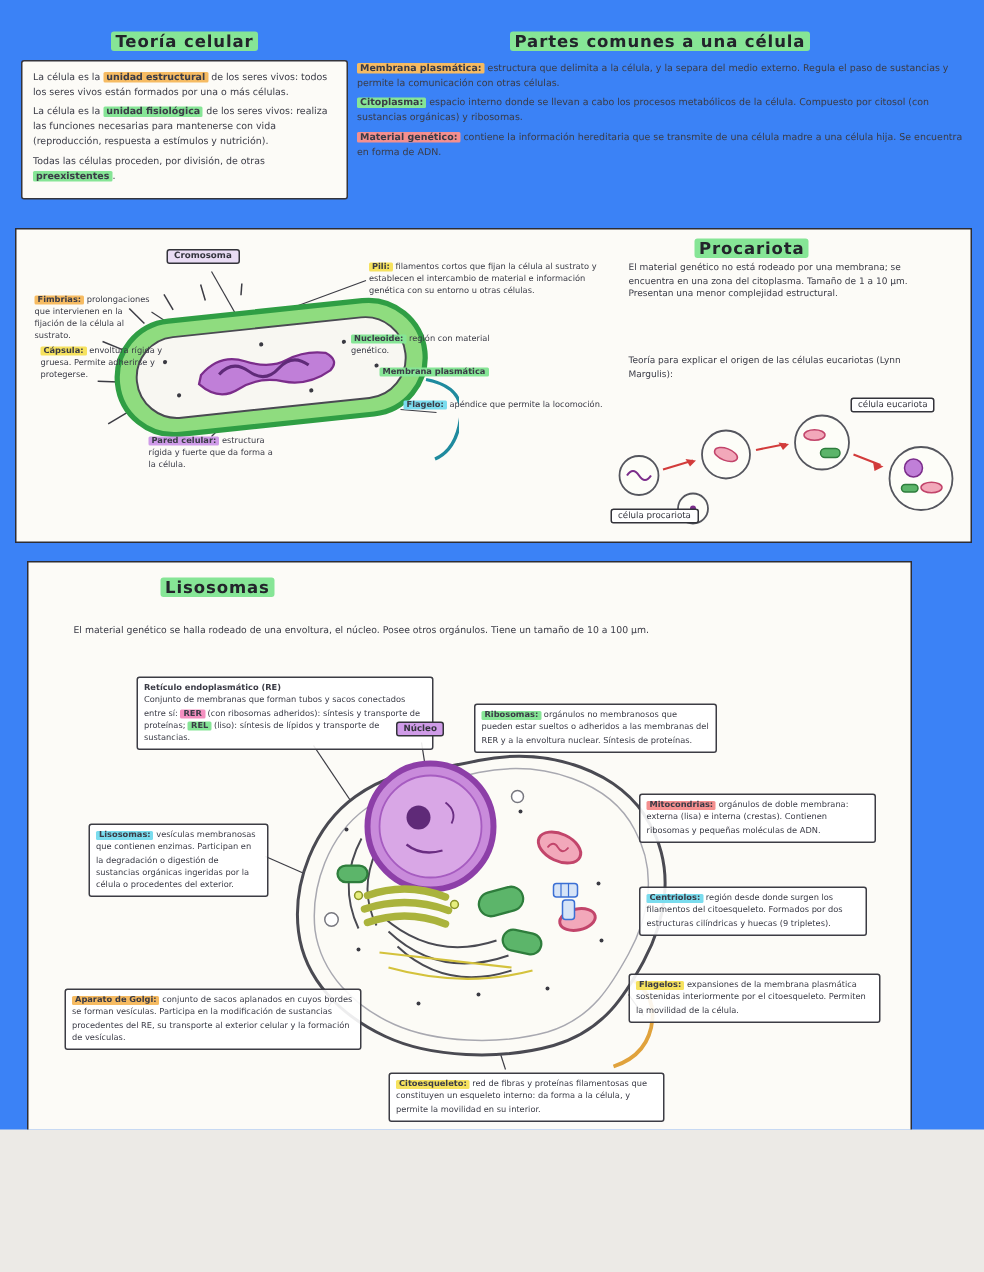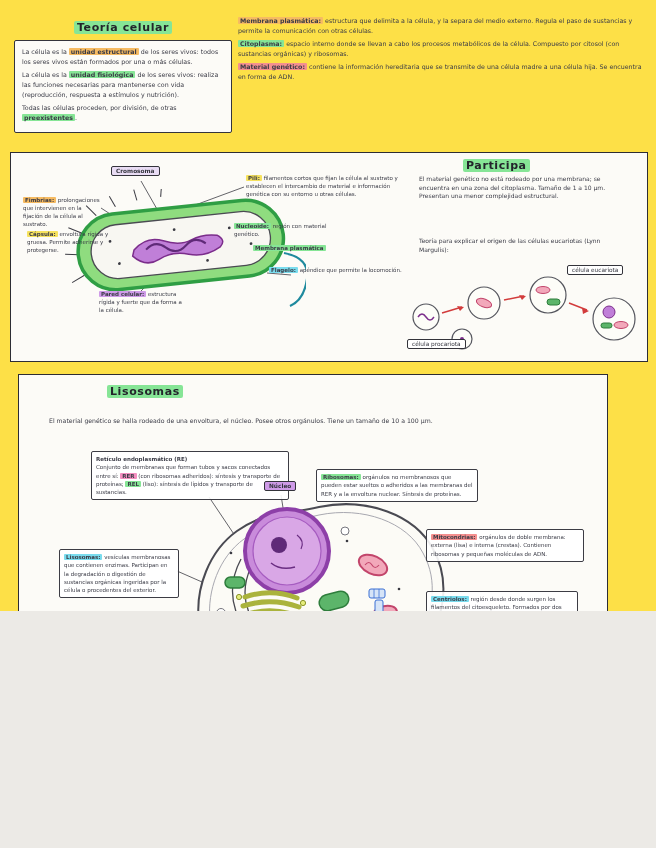--- a/index.html
+++ b/index.html
@@ -1,18 +1,18 @@
 <!DOCTYPE html>
 <html><head>
 <meta charset="utf-8">
 <style>
   *{margin:0;padding:0;box-sizing:border-box}
   html,body{width:656px;height:848px}
   body{background:#eceae6;font-family:"DejaVu Sans",sans-serif;color:#33343d}
-  .page{position:relative;width:656px;height:611px;background:#fde047;overflow:hidden}
+  .page{position:relative;width:656px;height:753px;background:#3b82f6;overflow:hidden}
   .abs{position:absolute}
   .sec-title{font-size:11px;font-weight:bold;letter-spacing:.6px;color:#23242b;white-space:nowrap}
   .hl{padding:0 3px;border-radius:2px}
   .hl-green{background:#86e596}
   .hl-yellow{background:#f6e25e}
   .hl-orange{background:#f6bb62}
   .hl-pink{background:#f48fc0}
   .hl-purple{background:#cf9be8}
   .hl-cyan{background:#7adcee}
   .hl-red{background:#f48f8f}
@@ -40,20 +40,23 @@
       <span class="sec-title hl hl-green">Teoría celular</span>
     </div>
     <div class="teoria-box smalltext">
       <p><span>La célula es la </span><span class="hl hl-orange term">unidad estructural</span><span> de los seres vivos: todos los seres vivos están formados por una o más células.</span></p>
       <p><span>La célula es la </span><span class="hl hl-green term">unidad fisiológica</span><span> de los seres vivos: realiza las funciones necesarias para mantenerse con vida (reproducción, respuesta a estímulos y nutrición).</span></p>
       <p><span>Todas las células proceden, por división, de otras </span><span class="hl hl-green term">preexistentes</span><span>.</span></p>
     </div>
   </div>
 
   <div class="abs" style="left:238px;top:16px;width:404px">
+    <div class="center" style="margin-bottom:6px">
+      <span class="sec-title hl hl-green">Partes comunes a una célula</span>
+    </div>
     <div class="smalltext">
       <p><span class="term hl hl-orange">Membrana plasmática:</span> <span>estructura que delimita a la célula, y la separa del medio externo. Regula el paso de sustancias y permite la comunicación con otras células.</span></p>
       <p><span class="term hl hl-green">Citoplasma:</span> <span>espacio interno donde se llevan a cabo los procesos metabólicos de la célula. Compuesto por citosol (con sustancias orgánicas) y ribosomas.</span></p>
       <p><span class="term hl hl-red">Material genético:</span> <span>contiene la información hereditaria que se transmite de una célula madre a una célula hija. Se encuentra en forma de ADN.</span></p>
     </div>
   </div>
 
   <div class="panel" style="left:10px;top:152px;width:638px;height:210px">
 
     <svg class="overlay" width="638" height="210">
@@ -62,21 +65,21 @@
         <line x1="233" y1="34" x2="168" y2="58"></line>
         <line x1="90" y1="55" x2="116" y2="72"></line>
         <line x1="98" y1="88" x2="122" y2="95"></line>
         <line x1="130" y1="138" x2="152" y2="116"></line>
         <line x1="221" y1="78" x2="196" y2="92"></line>
         <line x1="240" y1="98" x2="216" y2="101"></line>
         <line x1="256" y1="120" x2="280" y2="122"></line>
       </g>
     </svg>
 
-    <span class="sec-title hl hl-green abs" style="left:452px;top:6px">Participa</span>
+    <span class="sec-title hl hl-green abs" style="left:452px;top:6px">Procariota</span>
 
     <svg class="drawing" width="250" height="120" viewBox="0 0 250 120" style="left:45px;top:36px">
       <g transform="rotate(-6 125 58)">
         <g stroke="#3c3c44" stroke-width="1">
           <path d="M44 18 l-9 -11" fill="none"></path>
           <path d="M64 11 l-5 -11" fill="none"></path>
           <path d="M86 7 l-2 -11" fill="none"></path>
           <path d="M110 6 l2 -11" fill="none"></path>
           <path d="M28 34 l-13 -7" fill="none"></path>
           <path d="M23 55 l-14 -2" fill="none"></path>

